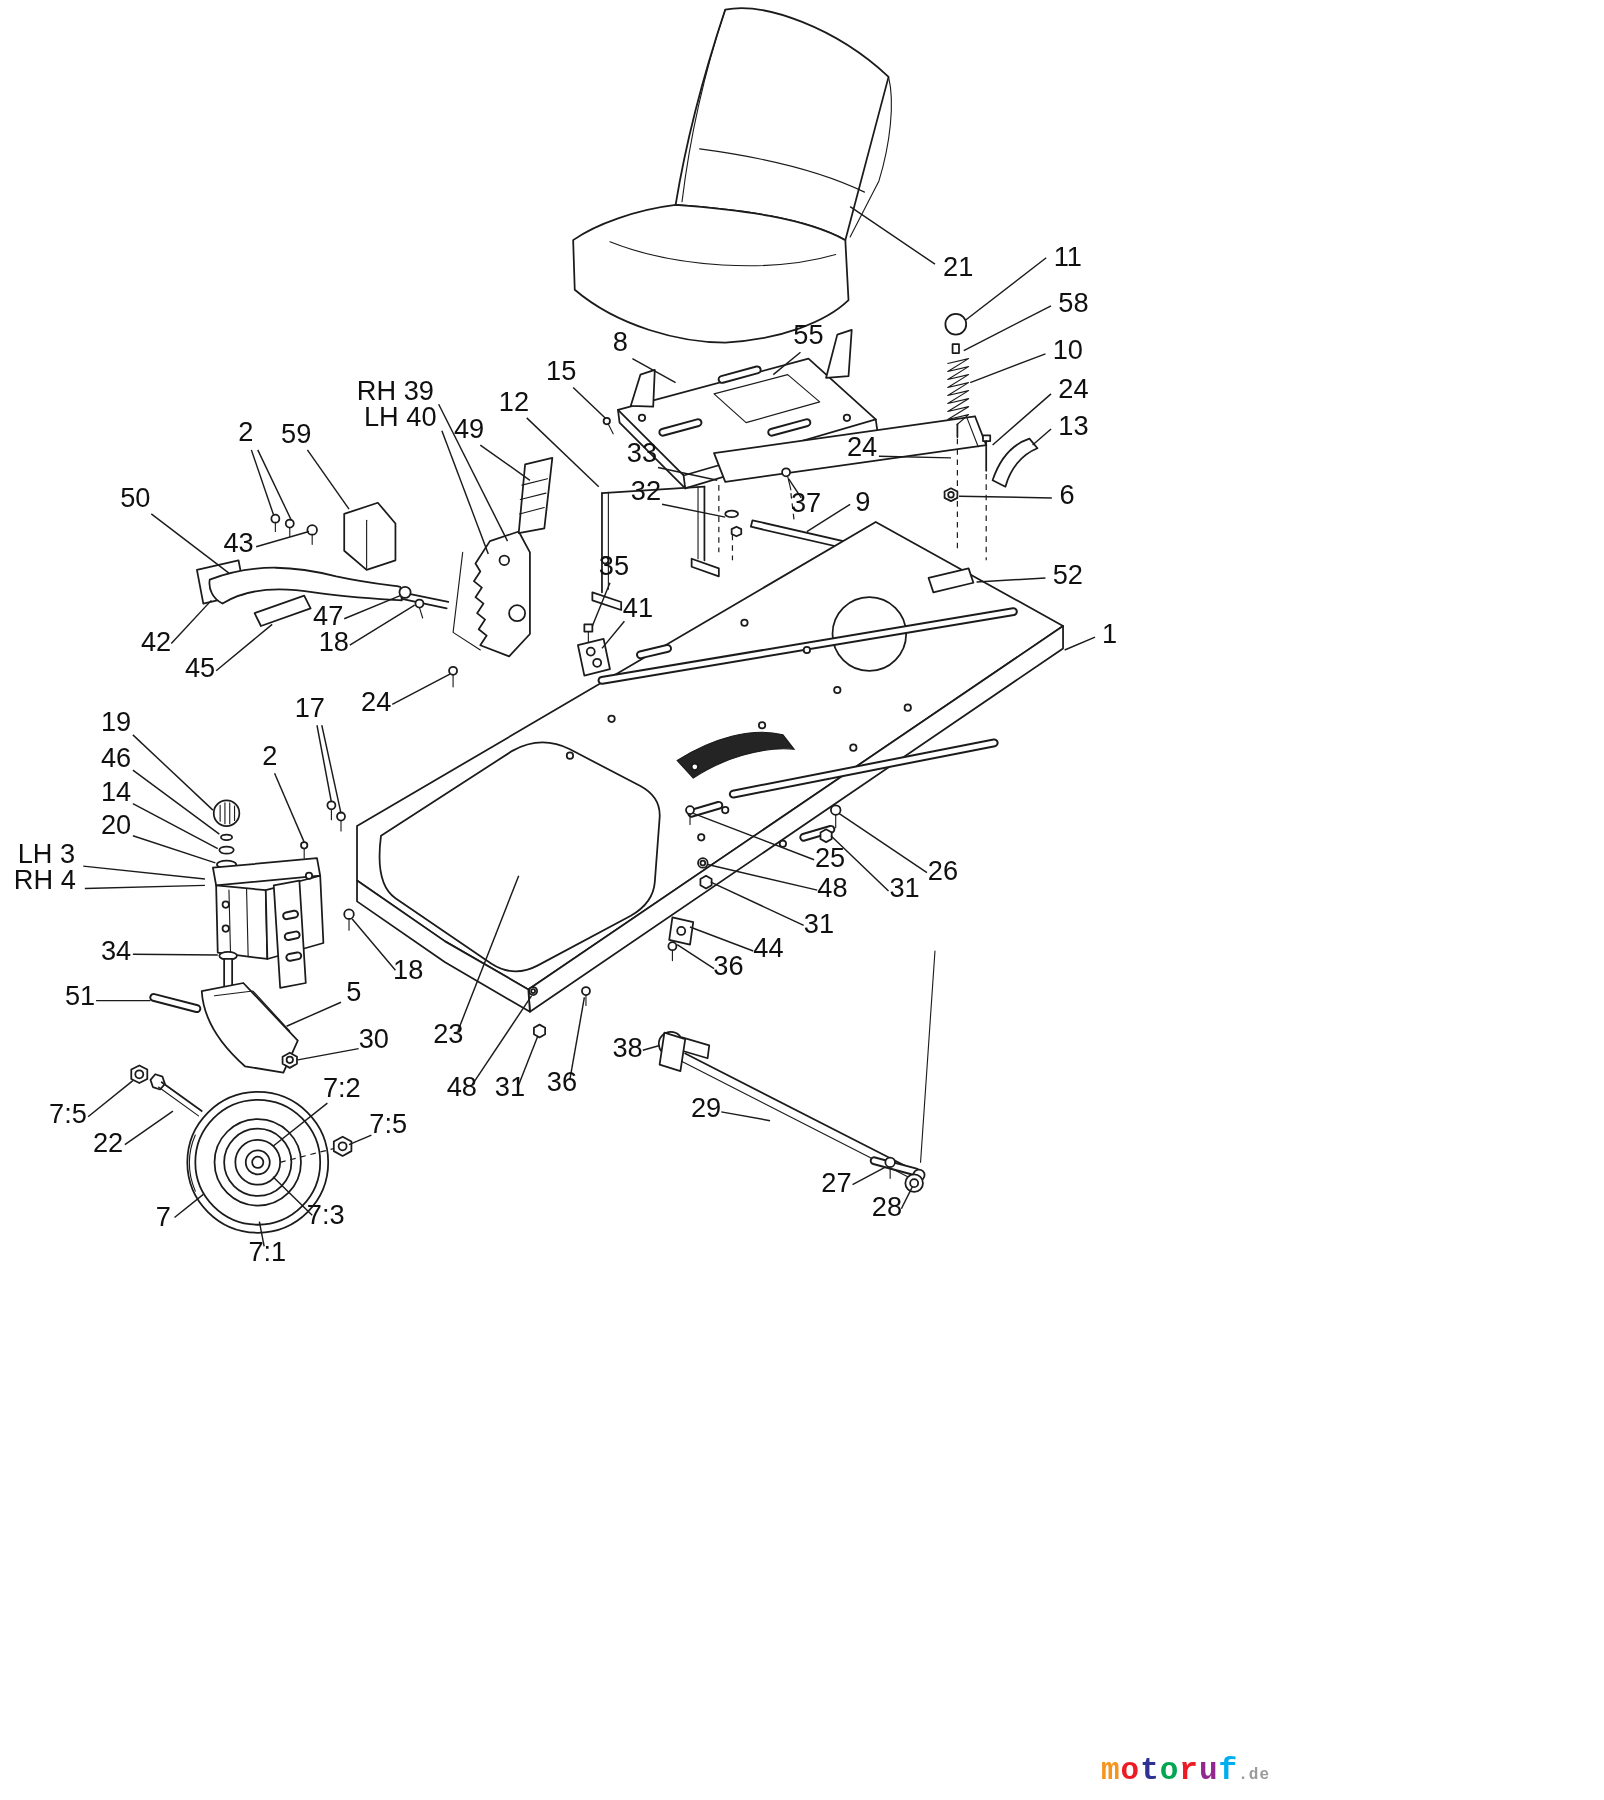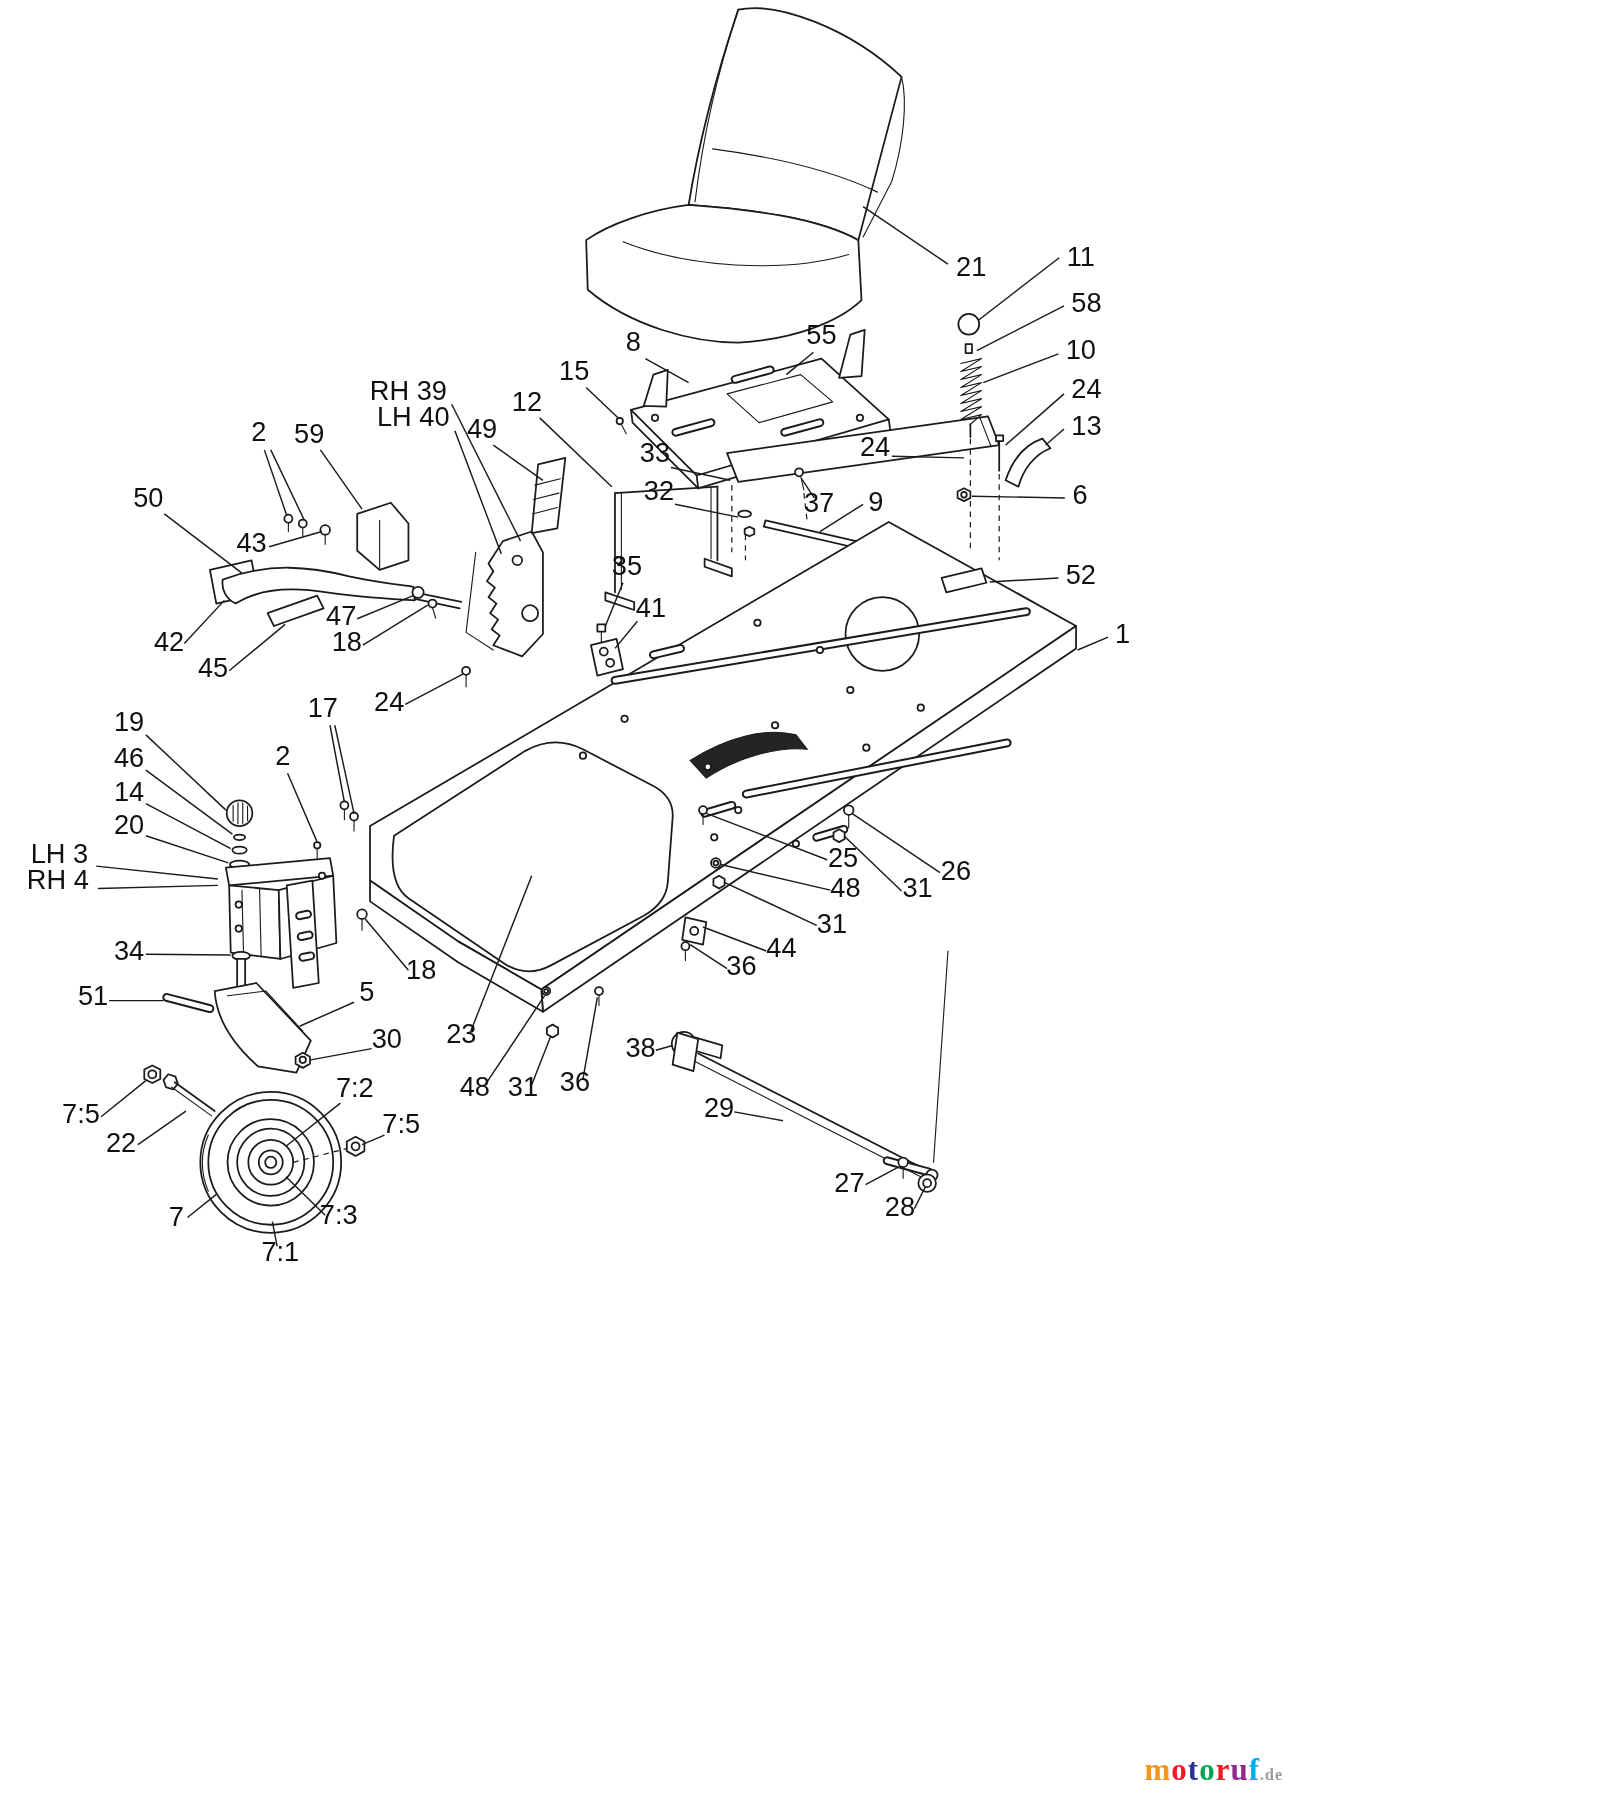--- a/index.html
+++ b/index.html
@@ -1,29 +1,29 @@
 <!DOCTYPE html>
 <html><head>
 <meta charset="utf-8">
 <style>
   html,body{margin:0;padding:0;background:#fff;}
   .stage{position:relative;width:1284px;height:1800px;background:#fff;overflow:hidden;
-         font-family:"Liberation Sans",sans-serif;margin-left:13px;}
+         font-family:"Liberation Sans",sans-serif;}
   svg{position:absolute;inset:0;display:block;}
   .part{fill:#fff;stroke:#1b1b1b;stroke-width:2.2;stroke-linejoin:round;}
   .ln{fill:none;stroke:#1b1b1b;stroke-width:2.2;stroke-linecap:round;stroke-linejoin:round;}
   .thin{stroke-width:1.4;}
   .dash{fill:none;stroke:#1b1b1b;stroke-width:1.5;stroke-dasharray:7 6;}
   .cap{fill:none;stroke:#1b1b1b;stroke-width:11;stroke-linecap:round;}
   .capi{fill:none;stroke:#fff;stroke-width:6;stroke-linecap:round;}
   .dark{fill:#242424;stroke:#1b1b1b;stroke-width:1.5;}
   #leader-lines line{stroke:#1b1b1b;stroke-width:1.8;}
   #part-labels text{font:400 34px "Liberation Sans",sans-serif;fill:#101010;text-anchor:middle;}
   .watermark{position:absolute;right:14px;bottom:12px;font-weight:bold;font-size:31px;
-             font-family:Liberation Serif, serif;letter-spacing:1px;}
+             font-family:Liberation Mono, monospace;letter-spacing:1px;}
   .watermark .suffix{font-size:16px;font-weight:bold;}
 </style>
 </head>
 <body>
 
 <div class="stage">
 <svg viewBox="0 0 1604 1800" aria-hidden="true">
 
   <g>
     <path class="part" d="M906,12 C955,2 1045,35 1110,96 L1056,300 C1005,272 925,262 844,256 C858,170 884,78 906,12 Z"></path>

